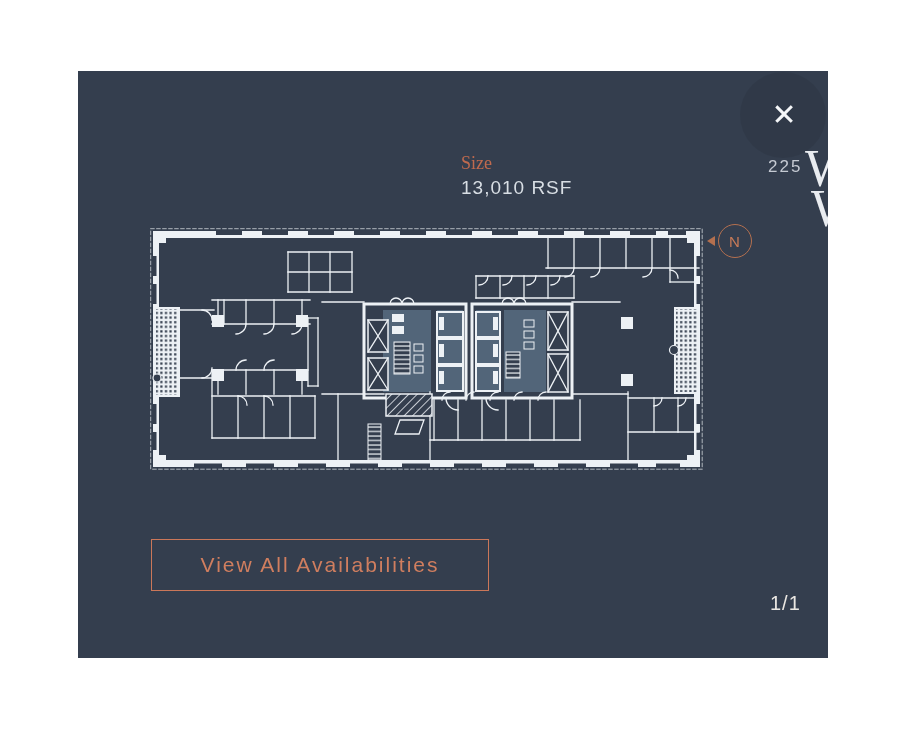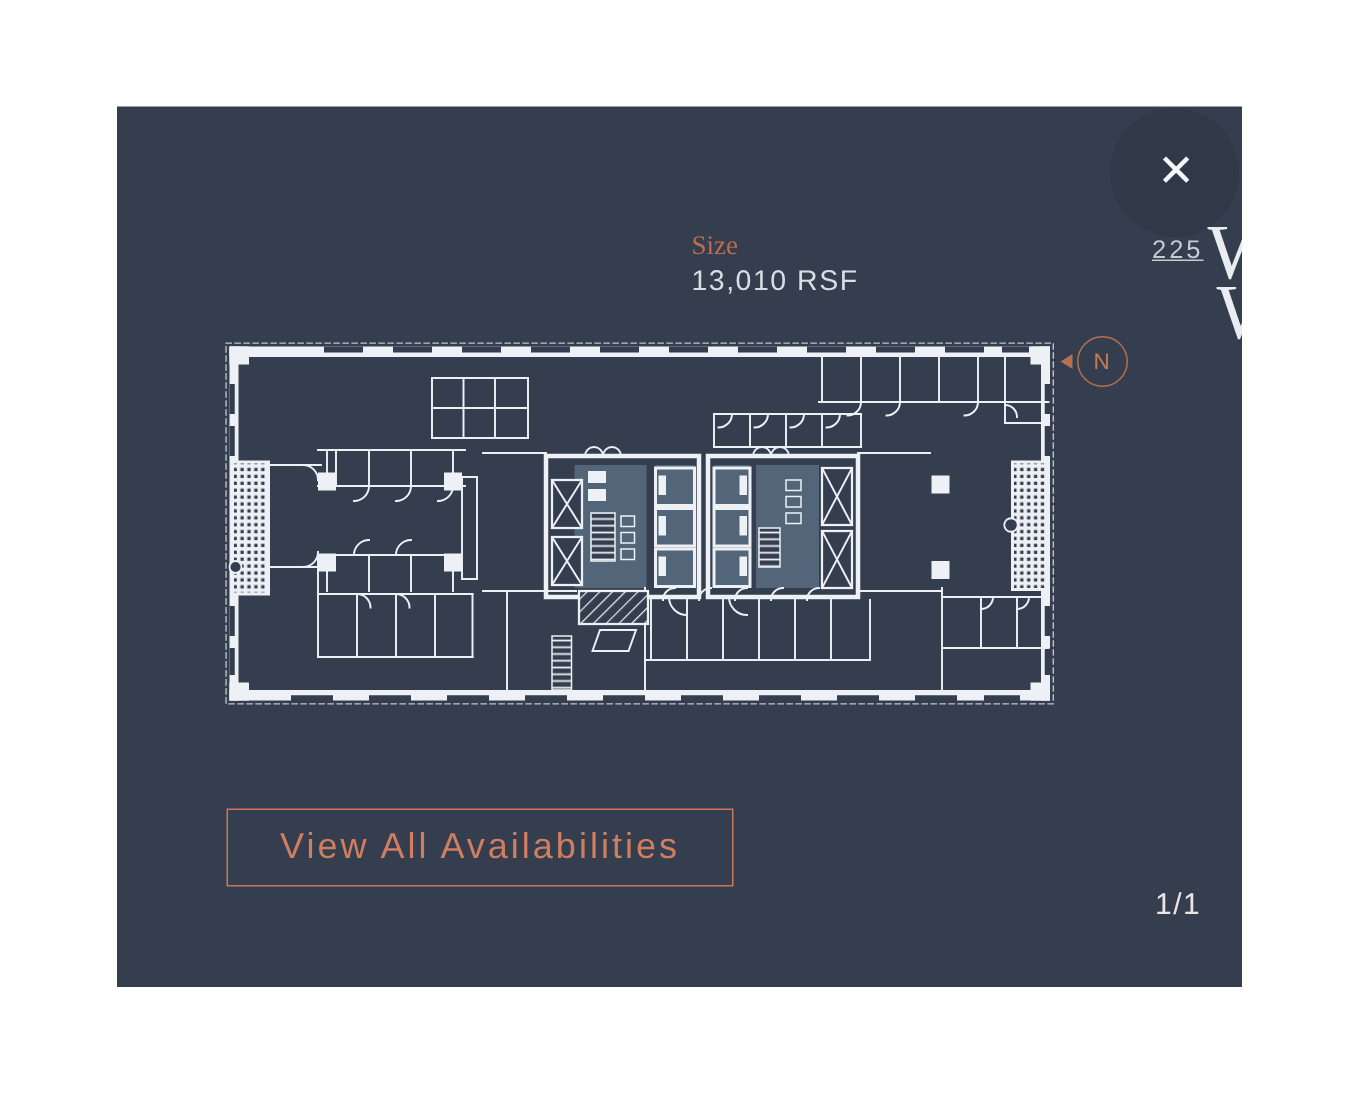--- a/index.html
+++ b/index.html
@@ -25,37 +25,37 @@
   .size-value{margin-top:3px;font-size:19px;font-weight:300;letter-spacing:1px;color:#d8dee4;}
   
   .close-halo{position:absolute;left:662px;top:1px;width:86px;height:86px;border-radius:50%;
     background:rgba(0,0,0,0.07);}
   .close-btn{position:absolute;left:684px;top:22px;width:44px;height:44px;border:none;
     background:transparent;color:#f5f7f9;font-size:30px;font-weight:300;line-height:44px;
     text-align:center;cursor:pointer;font-family:"Liberation Sans",sans-serif;}
   
   .logo{position:absolute;left:0;top:0;width:750px;height:180px;pointer-events:none;}
   .logo .prefix{position:absolute;left:690px;top:86px;font-size:17px;font-weight:300;
-    letter-spacing:2px;color:#c5cad3;text-decoration:underline;}
+    letter-spacing:2px;color:#c5cad3;}
   .logo .big{position:absolute;font-family:"Liberation Serif",serif;font-size:52px;
     font-weight:400;color:#e9ecf0;line-height:1;}
   .logo .w1{left:727px;top:72px;}
   .logo .w2{left:733px;top:112px;}
   
   .compass{position:absolute;left:640px;top:153px;width:34px;height:34px;border-radius:50%;
     border:1.5px solid var(--accent-deep);color:#c87b58;font-size:15px;letter-spacing:1px;
     display:flex;align-items:center;justify-content:center;}
   .compass-arrow{position:absolute;left:629px;top:165px;width:0;height:0;
     border-top:5px solid transparent;border-bottom:5px solid transparent;
     border-right:8px solid var(--accent-deep);}
   
   .plan{position:absolute;left:72px;top:157px;width:553px;height:242px;}
   
   .cta{position:absolute;left:73px;top:468px;width:338px;height:52px;background:transparent;
-    border:1.5px solid var(--accent);color:#d07e5f;font-size:24px;font-weight:300;
+    border:1.5px solid var(--accent);color:#d07e5f;font-size:21px;font-weight:300;
     letter-spacing:2px;cursor:pointer;font-family:"Liberation Sans",sans-serif;}
   .pagination{position:absolute;left:692px;top:501px;font-size:20px;font-weight:300;
     letter-spacing:1px;color:#eae7e2;margin-top:20px;}
 </style>
 </head>
 <body>
 
 <div class="stage">
   <div class="modal">
 

